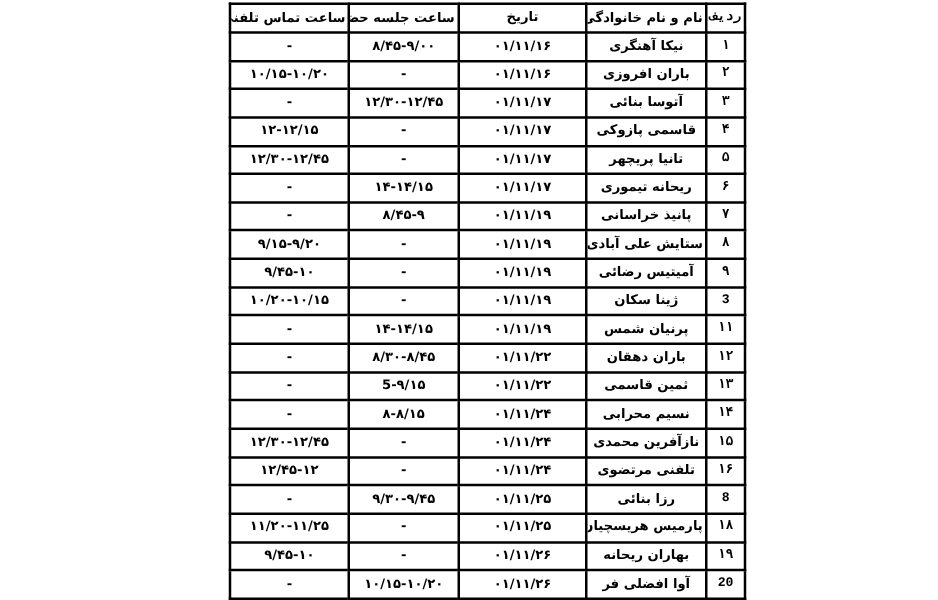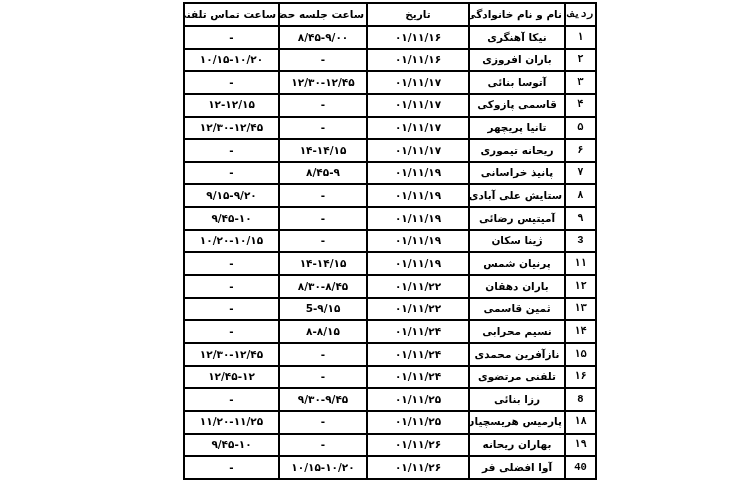--- a/index.html
+++ b/index.html
@@ -226,21 +226,21 @@
 
   <tr>
     <td class="num-cell">۱۹</td>
     <td>بهاران ریحانه</td>
     <td class="ltr">۰۱/۱۱/۲۶</td>
     <td class="ltr">-</td>
     <td class="ltr">۹/۴۵-۱۰</td>
   </tr>
 
   <tr>
-    <td class="num-cell">40</td>
+    <td class="num-cell">20</td>
     <td>آوا افضلی فر</td>
     <td class="ltr">۰۱/۱۱/۲۶</td>
     <td class="ltr">۱۰/۱۵-۱۰/۲۰</td>
     <td class="ltr">-</td>
   </tr>
 </tbody>
     </table>
   </div>
 </div>
 

